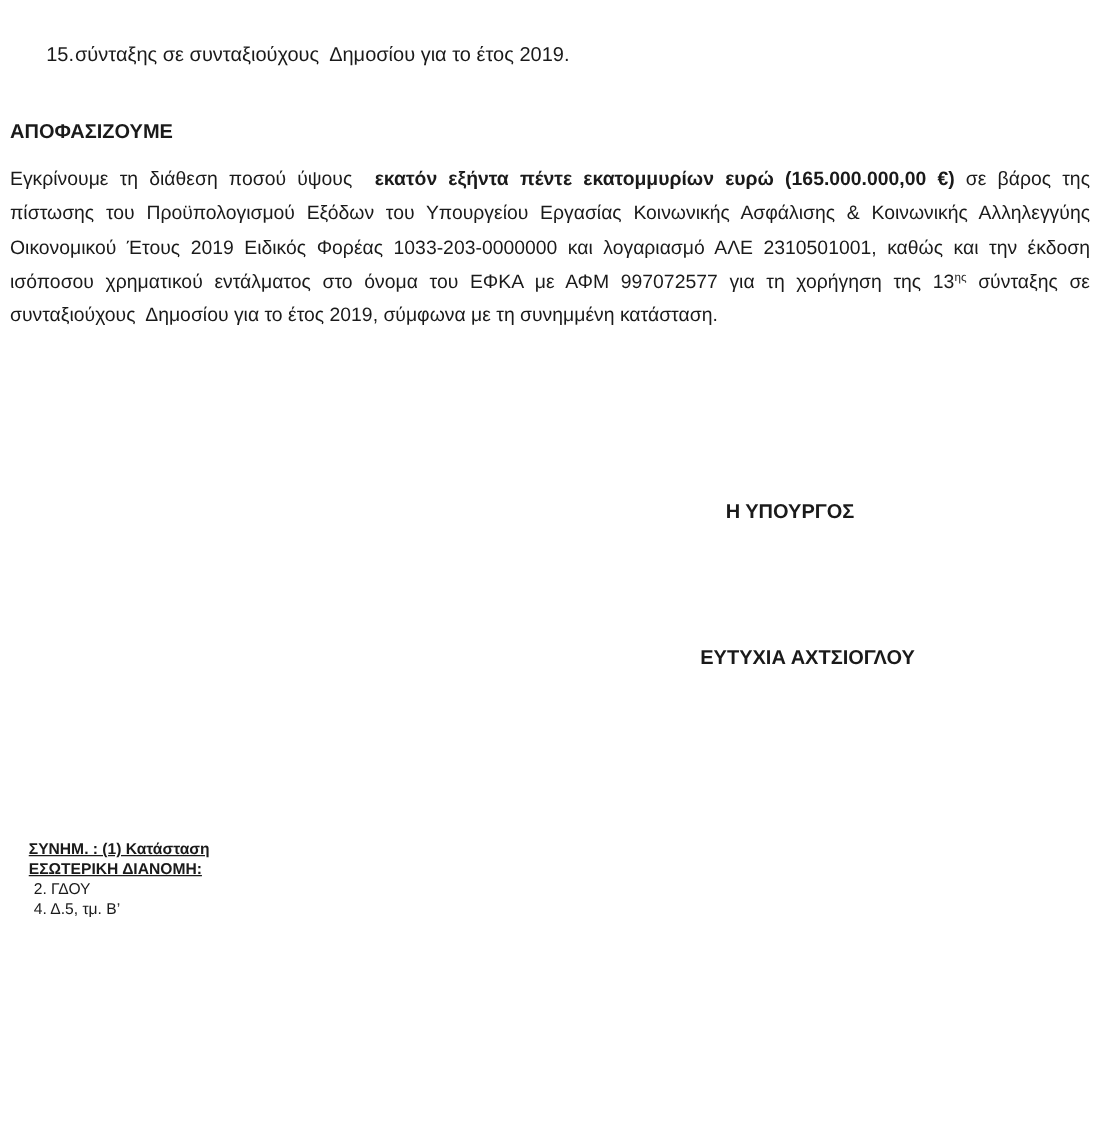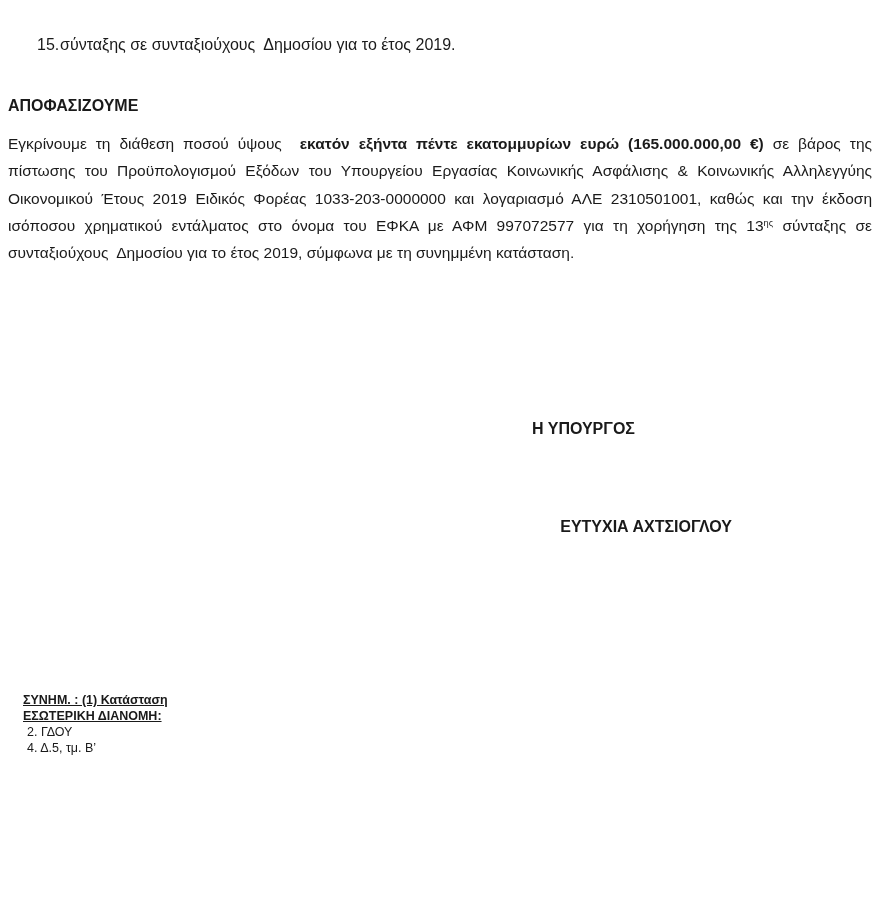--- a/index.html
+++ b/index.html
@@ -59,39 +59,39 @@
     top: 130px;
     width: 864px;
     font-size: 15.5px;
   }
   .body-par .line { line-height: 27.3px; }
 
   
   .sig-title {
     position: absolute;
     left: 532px;
-    top: 420px;
+    top: 401px;
     width: 200px;
-    text-align: left;
+    text-align: center;
     font-size: 16px;
   }
   .sig-name {
     position: absolute;
     left: 520px;
     top: 518px;
     width: 252px;
     text-align: center;
     font-size: 16px;
   }
 
   
   .footer {
     position: absolute;
     left: 23px;
-    top: 692px;
+    top: 671px;
     font-size: 12.5px;
   }
   .footer .f-line { line-height: 16.1px; }
   .footer .indent { padding-left: 4px; }
 </style>
 </head>
 <body>
 
 <div class="page">
 

